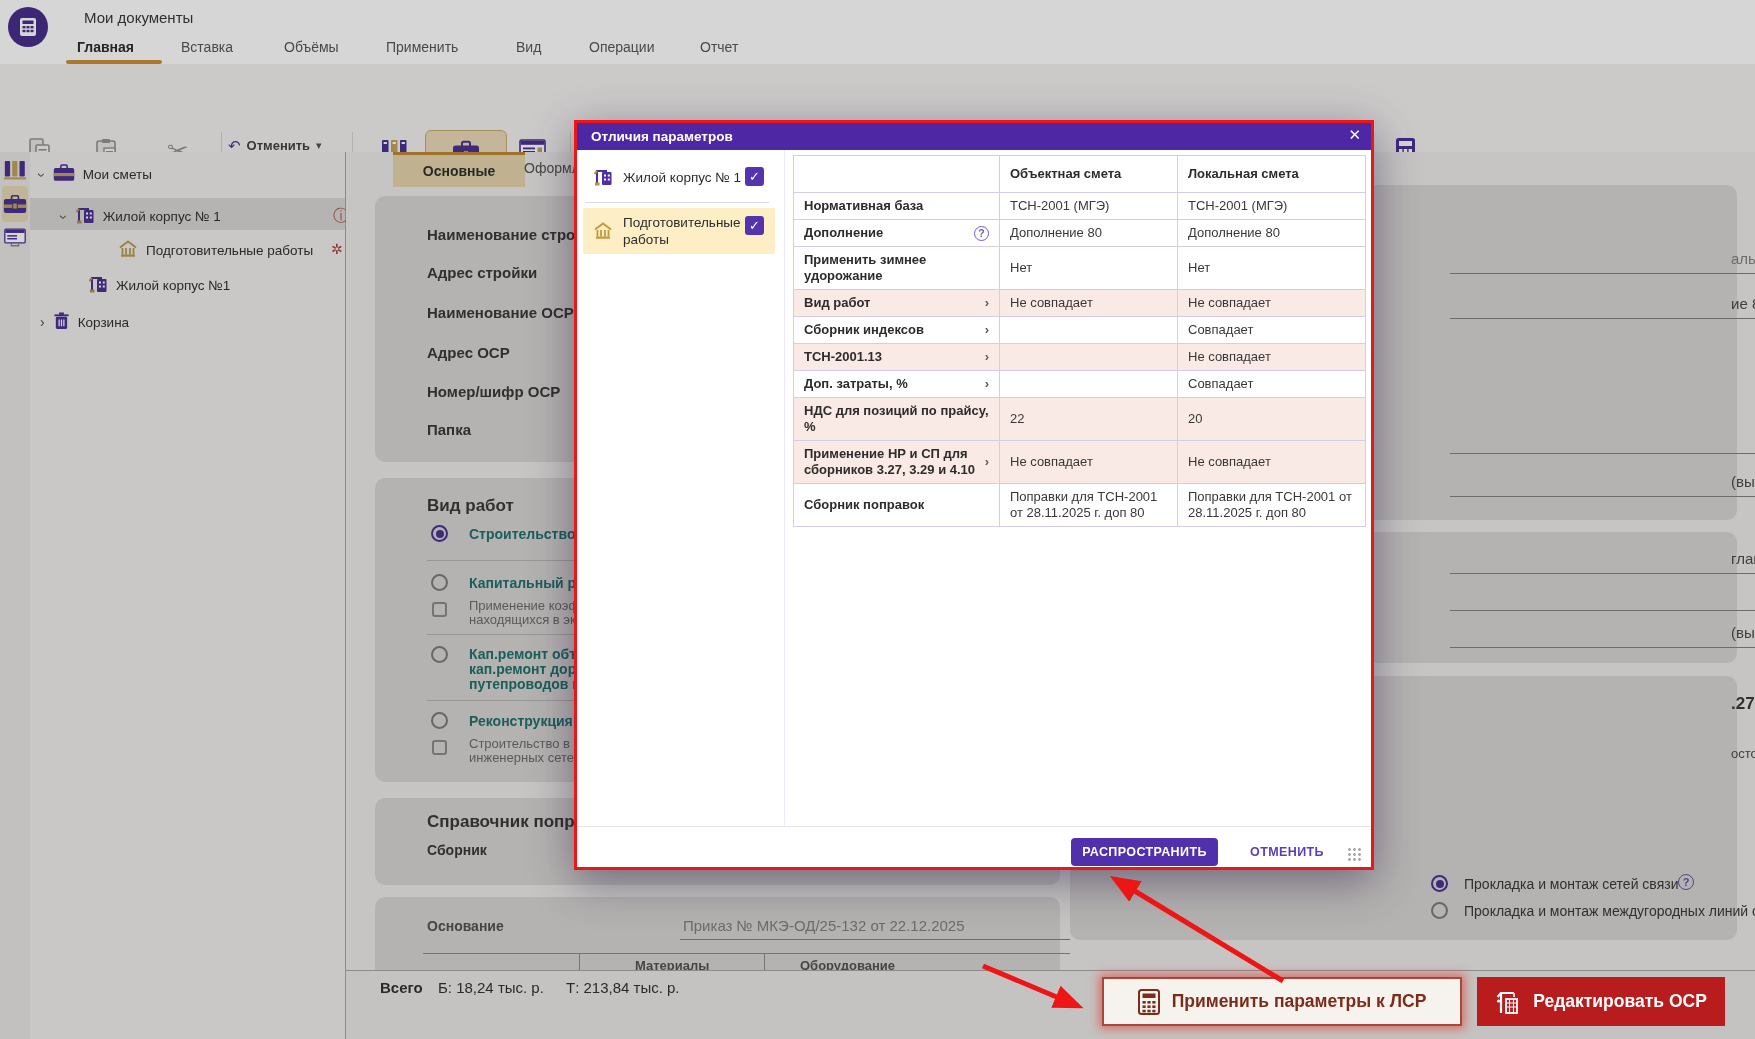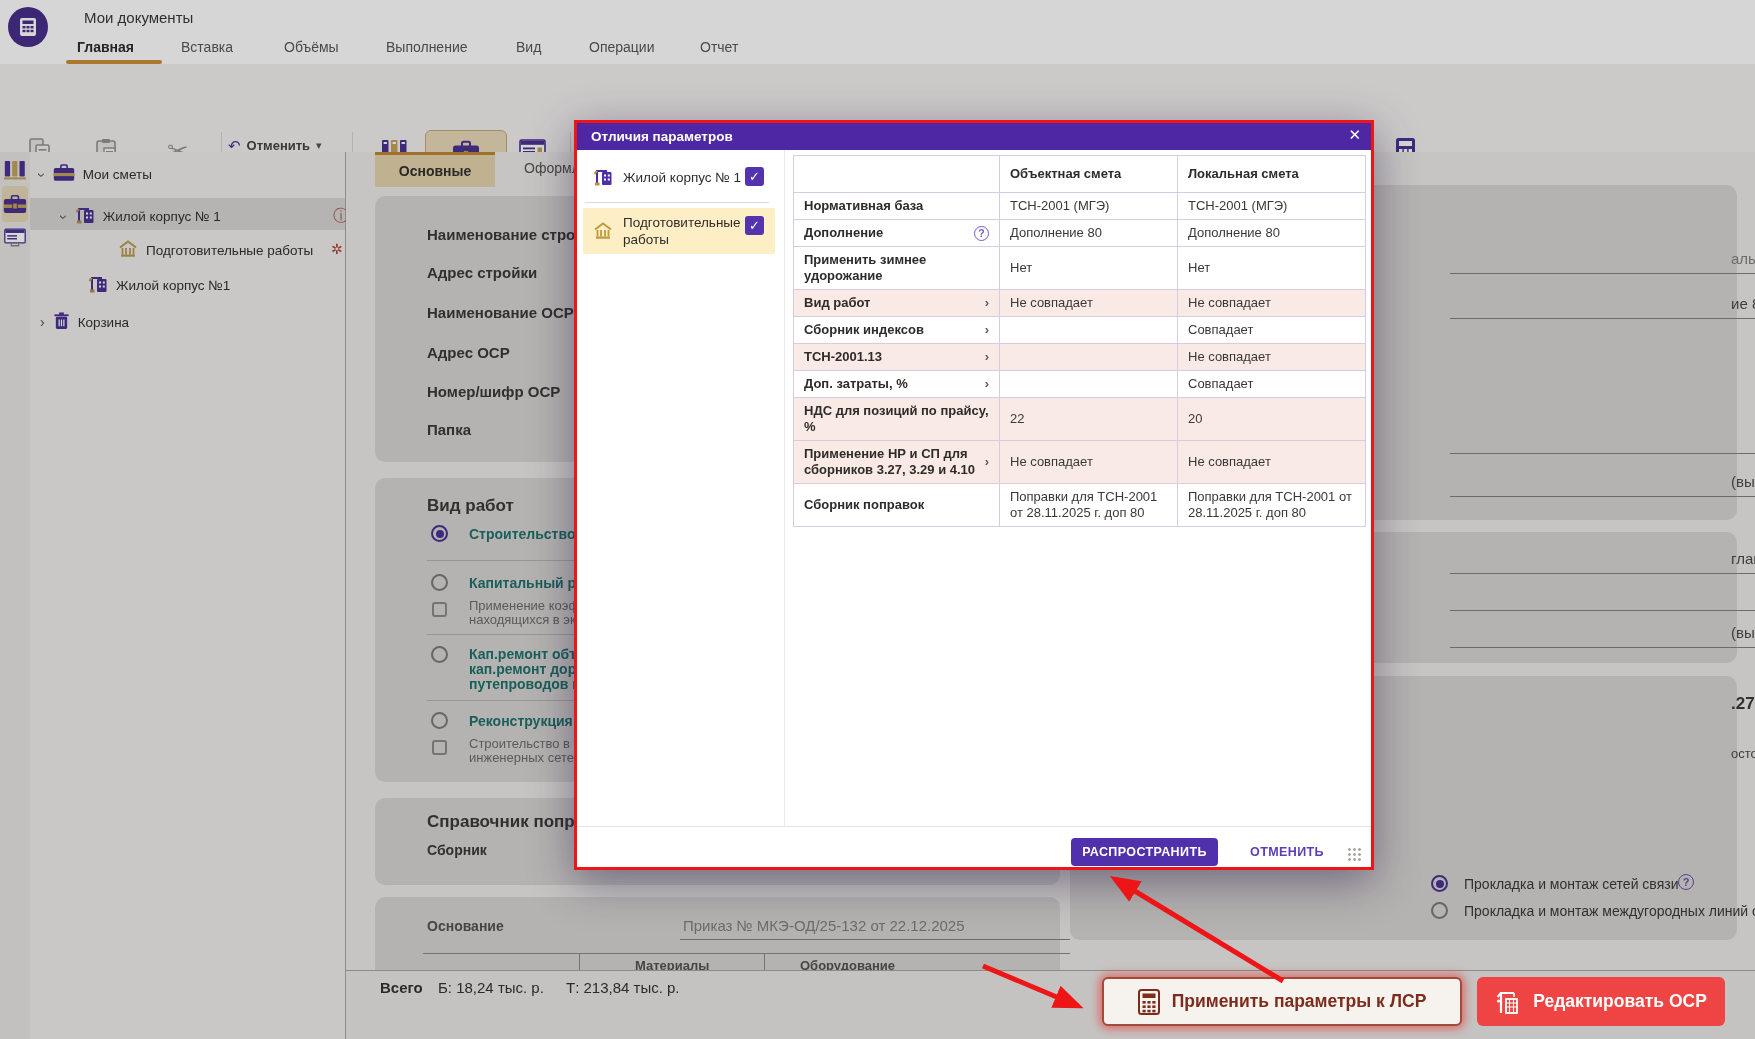--- a/index.html
+++ b/index.html
@@ -50,23 +50,23 @@
   .glabel{position:absolute;font-size:13px;color:#6e6b6a;white-space:nowrap;}
   .divline{position:absolute;height:1px;background:#b7b4b1;}
   .ddtext{position:absolute;font-size:15px;color:#4c4a47;white-space:nowrap;}
   .ddtext.ph{color:#83807c;}
   .ddline{position:absolute;height:1px;background:#83807c;}
   .statusbar{left:346px;top:970px;width:1409px;height:69px;background:#ebe8e5;border-top:1px solid #a8a5a2;}
   .stxt{position:absolute;top:8px;font-size:15px;color:#343230;white-space:nowrap;}
   .basetbl-line{position:absolute;background:#8d8a87;}
   .coltext{position:absolute;font-size:13px;font-weight:bold;color:#55524f;}
   
-  .action-btn{position:absolute;top:977px;height:49px;display:flex;align-items:center;justify-content:center;gap:12px;border-radius:6px;z-index:20;box-sizing:border-box;}
+  .action-btn{position:absolute;top:977px;height:49px;display:flex;align-items:center;justify-content:center;gap:12px;border-radius:0;z-index:20;box-sizing:border-box;}
   .apply-btn{left:1102px;width:360px;background:#f6f2ed;border:2px solid #a34a38;color:#7c2c1c;font-weight:bold;font-size:17.5px;box-shadow:0 0 9px 3px rgba(238,30,25,.5);}
-  .edit-btn{left:1477px;width:248px;background:#ef4444;color:#ffffff;font-weight:bold;font-size:17.5px;}
+  .edit-btn{left:1477px;width:248px;background:#b91c1c;color:#ffffff;font-weight:bold;font-size:17.5px;}
   
   .modal{left:574px;top:120px;width:800px;height:750px;background:#ffffff;border:3px solid #ed1515;box-sizing:border-box;z-index:30;box-shadow:0 12px 42px rgba(30,15,60,.45);}
   .modal-header{position:absolute;left:0;top:0;width:794px;height:27px;background:#4e28a4;display:flex;align-items:center;}
   .modal-title{margin-left:14px;color:#ffffff;font-size:13.5px;font-weight:bold;}
   .modal-close{position:absolute;right:10px;top:3px;color:#ffffff;font-size:15px;cursor:default;}
   .mlist{position:absolute;left:0;top:27px;width:207px;height:676px;border-right:1px solid #ece9f4;}
   .mitem{position:absolute;left:6px;width:192px;display:flex;align-items:center;}
   .mitem .txt{font-size:13.5px;color:#2f2d2b;line-height:17px;}
   .mitem.sel{background:#fdeec6;border-radius:2px;}
   .cbx{position:absolute;width:19px;height:19px;background:#5434ae;border-radius:3px;color:#fff;font-size:13px;display:flex;align-items:center;justify-content:center;}
@@ -108,21 +108,21 @@
             <rect x="9.5" y="13.8" width="3" height="2.4"></rect>
             <rect x="13.5" y="13.8" width="3" height="2.4"></rect>
           </g>
         </svg>
     </div>
 
     <div class="abs tabrow">
       <div class="rtab active" style="left:77px">Главная</div>
       <div class="rtab" style="left:181px">Вставка</div>
       <div class="rtab" style="left:284px">Объёмы</div>
-      <div class="rtab" style="left:386px">Выполнение</div>
+      <div class="rtab" style="left:386px">Применить</div>
       <div class="rtab" style="left:516px">Вид</div>
       <div class="rtab" style="left:589px">Операции</div>
       <div class="rtab" style="left:700px">Отчет</div>
       <div class="rtab-underline"></div>
     </div>
 
     <div class="abs toolbar">
       <div class="tbtn disabled" style="left:2px;width:76px">
         <span class="ic">
             <svg width="24" height="26" viewBox="0 0 24 26">
@@ -446,21 +446,21 @@
               <g stroke="#ffffff" stroke-width="1.3">
                 <path d="M6.5 9 V16 M9 9 V16 M11.5 9 V16"></path>
               </g>
             </svg></span>
         <span>Корзина</span>
       </div>
     </div>
 
     <div class="abs mainbg">
 
-      <div class="mtab active" style="left:29px;width:120px">
+      <div class="mtab active" style="left:47px;width:132px">
           <span>Основные</span>
         </div>
       <div class="mtab plain" style="left:149px;width:145px">
           <span>Оформление</span>
         </div>
 
       <div class="card" style="left:29px;top:44px;width:685px;height:266px">
         <div class="flabel" style="top:30px">Наименование стройки</div>
         <div class="flabel" style="top:68px">Адрес стройки</div>
         <div class="flabel" style="top:108px">Наименование ОСР</div>

